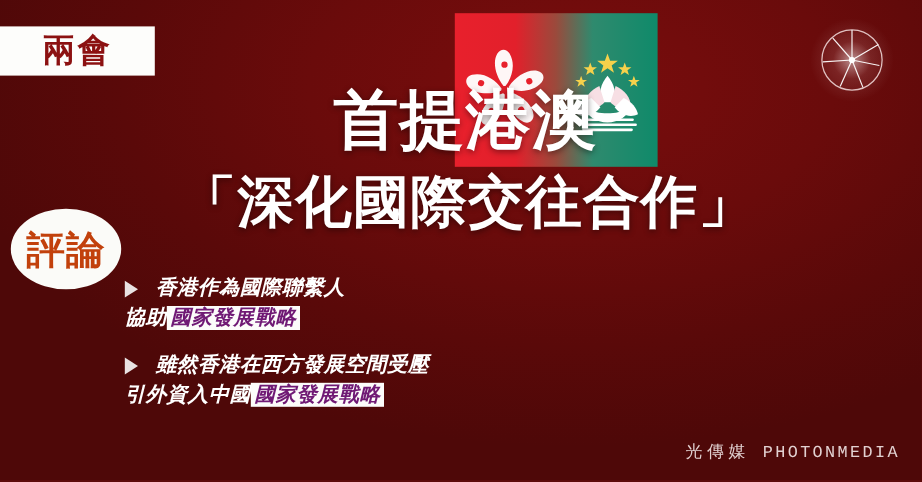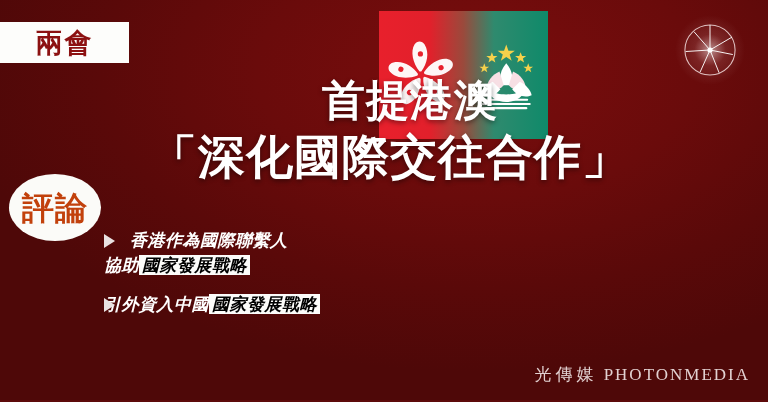--- a/index.html
+++ b/index.html
@@ -40,22 +40,22 @@
   
   #headline{
     position:absolute;left:0;top:72px;width:640px;
     text-align:right;
     color:#ffffff;
     font-family:"DejaVu Sans","Liberation Sans",sans-serif;
     font-weight:bold;
     letter-spacing:1px;
     text-shadow:0 2px 5px rgba(0,0,0,.45);
   }
-  #headline .l1{font-size:43px;line-height:56px;display:block;padding-right:142px;}
-  #headline .l2{font-size:47px;line-height:58px;display:block;padding-right:10px;}
+  #headline .l1{font-size:54px;line-height:56px;display:block;padding-right:142px;}
+  #headline .l2{font-size:47px;line-height:58px;display:block;padding-right:10px;margin-top:12px;}
   
   #tag-pinglun{
     position:absolute;left:9px;top:174px;width:92px;height:67px;
     background:#fbfbf8;border-radius:50%/50%;
     display:flex;align-items:center;justify-content:center;
   }
   #tag-pinglun .txt{
     color:#c2410c;font-size:32px;font-weight:bold;letter-spacing:1px;
     font-family:"DejaVu Sans","Liberation Sans",sans-serif;line-height:1;text-align:right;
   }
@@ -73,31 +73,31 @@
     border-top:7px solid transparent;border-bottom:7px solid transparent;
   }
   .line{
     display:block;color:#ffffff;font-weight:bold;
     font-family:"DejaVu Sans","Liberation Sans",sans-serif;
     font-size:17px;line-height:25px;letter-spacing:.5px;
     white-space:nowrap;
   }
   .line.ind{margin-left:-26px;}
   .hl{
-    background:#fcfcfa;color:#000000;
+    background:#fcfcfa;color:#701a75;
     padding:0 3px;box-decoration-break:clone;-webkit-box-decoration-break:clone;
   }
   .bullet.boxed .line{display:inline-block;}
   
   .col.right .bullet.first{margin-bottom:18px;}
   
   #footer-brand{
     position:absolute;right:18px;bottom:14px;
-    color:#efe3e3;font-size:17px;letter-spacing:2px;
-    font-family:Liberation Serif, serif;
+    color:#efe3e3;font-size:14px;letter-spacing:2px;
+    font-family:Liberation Mono, monospace;
     opacity:.92;
   }
   #footer-brand .cn{letter-spacing:4px;}
 </style>
 </head>
 <body>
 
 <div id="card">
 
   <div id="tag-lianghui">
@@ -189,20 +189,21 @@
     <div class="col left">
 
       <div class="bullet">
         <span class="marker"></span>
         <span class="line"><span>香港作為國際聯繫人</span></span>
         <span class="line ind"><span>協助</span><span class="hl">國家發展戰略</span></span>
       </div>
 
       <div class="bullet">
         <span class="marker"></span>
+        <span class="line"><span>雖然香港在西方發展空間受壓</span></span>
         <span class="line ind"><span>引外資入中國</span><span class="hl">國家發展戰略</span></span>
       </div>
     </div>
 
 
   </div>
 
   <div id="footer-brand">
     <span class="cn">光傳媒</span>
     <span class="en">PHOTONMEDIA</span>

